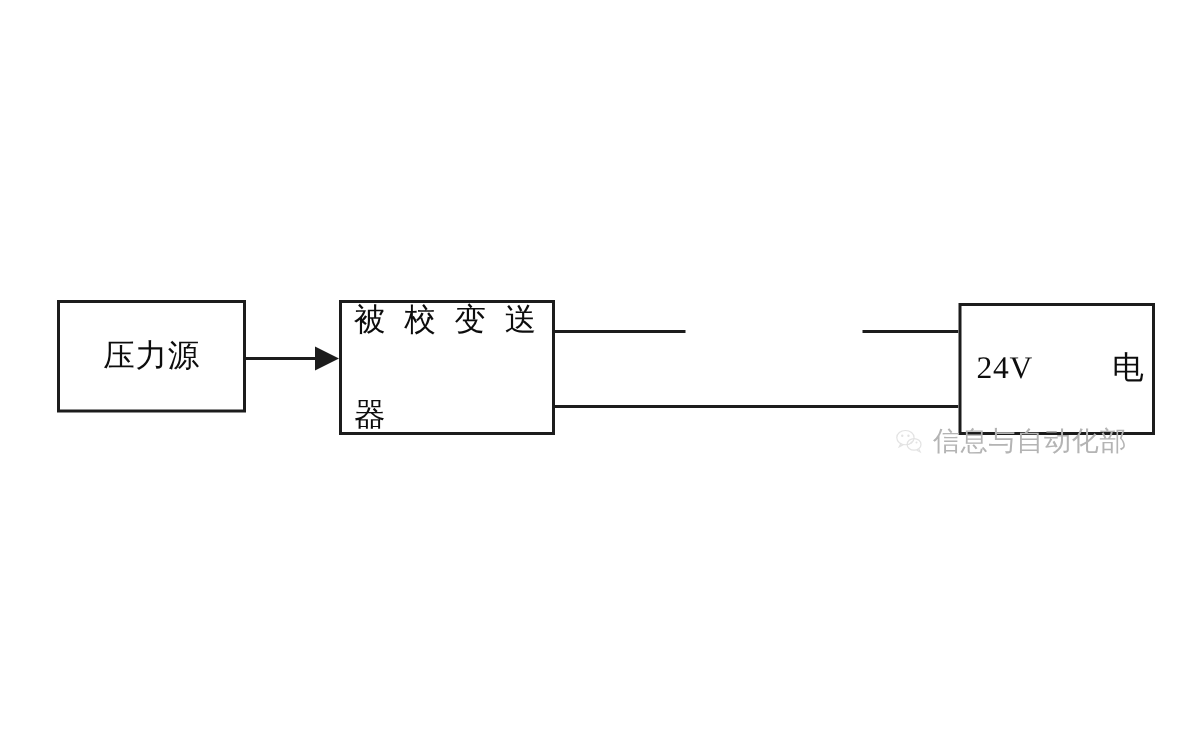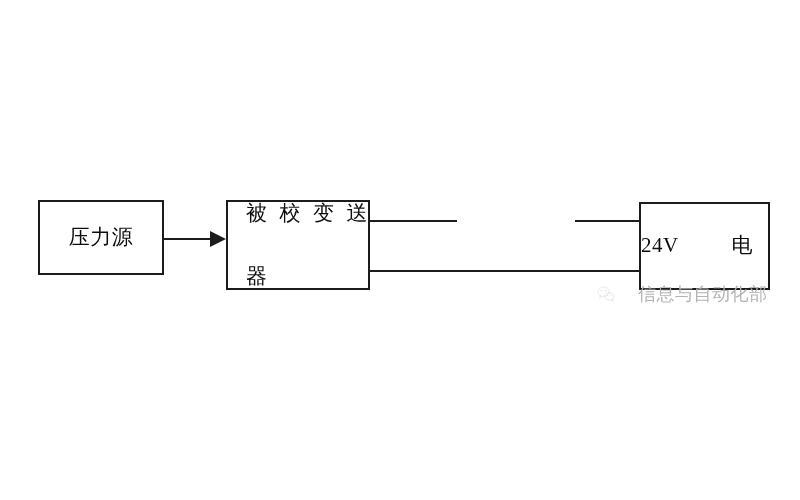--- a/index.html
+++ b/index.html
@@ -39,27 +39,27 @@
     text-align: left;
     white-space: pre-line;
     letter-spacing: 0.5px;
   }
 
   
   #node-pressure-source { left: 38px;  top: 200px; width: 126px; height: 75px; }
   #node-pressure-source .node-label { text-align: center; }
 
   #node-transmitter     { left: 226px; top: 200px; width: 144px; height: 90px;
-                          justify-content: flex-end; padding-left: 8px; }
+                          justify-content: flex-start; padding-left: 8px; }
   #node-transmitter .node-label { width: 122px; }
 
   #node-ammeter         { left: 457px; top: 202px; width: 118px; height: 55px; }
 
   #node-power-supply    { left: 639px; top: 202px; width: 131px; height: 88px;
-                          justify-content: flex-start; }
+                          justify-content: flex-start; padding-left: 10px; }
   #node-power-supply .node-label { width: 112px; }
 
   
   .spread-line {
     display: block;
     text-align: justify;
     text-align-last: justify;
   }
   .plain-line { display: block; text-align: left; }
 
@@ -89,21 +89,21 @@
     z-index: 2;
   }
 
   
   #watermark {
     position: absolute;
     left: 596px;
     top: 282px;
     display: flex;
     align-items: center;
-    gap: 22px;
+    gap: 6px;
     z-index: 5;
     pointer-events: none;
   }
   #watermark-logo {
     width: 20px;
     height: 20px;
     opacity: 0.42;
   }
   #watermark-text {
     color: #b4b4b4;

